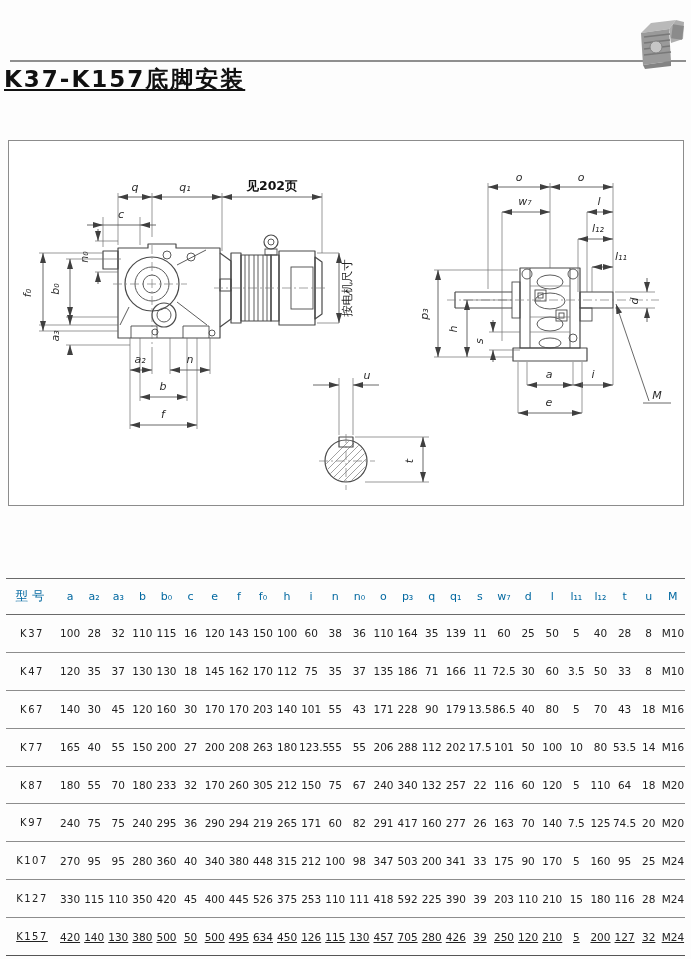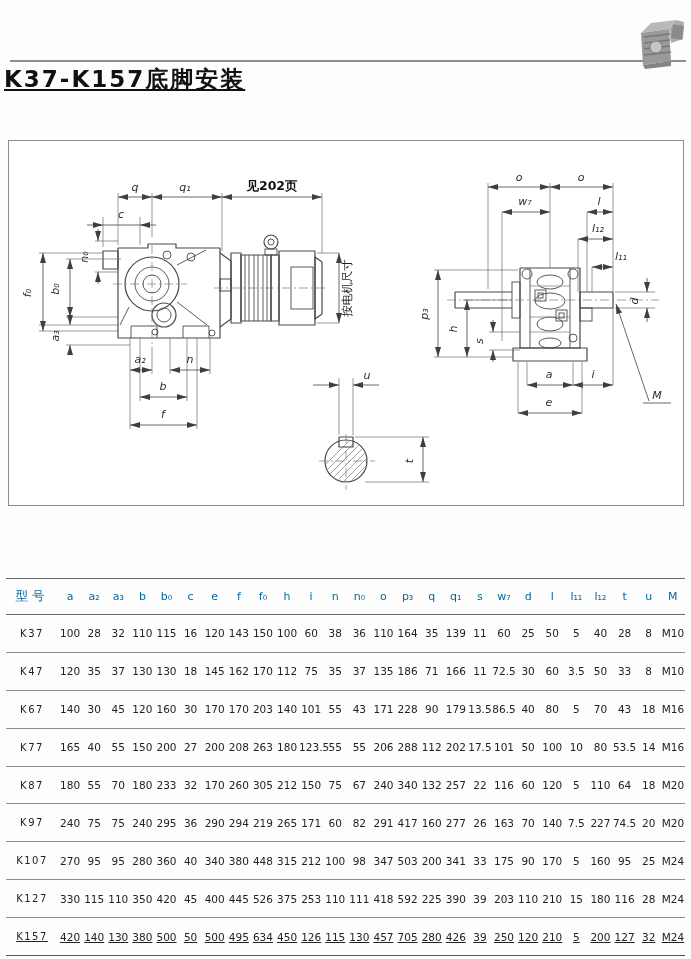--- a/index.html
+++ b/index.html
@@ -497,21 +497,21 @@
         <td>82</td>
         <td>291</td>
         <td>417</td>
         <td>160</td>
         <td>277</td>
         <td>26</td>
         <td>163</td>
         <td>70</td>
         <td>140</td>
         <td>7.5</td>
-        <td>227</td>
+        <td>125</td>
         <td>74.5</td>
         <td>20</td>
         <td>M20</td>
       </tr>
       <tr>
         <td class="model">K107</td>
         <td>270</td>
         <td>95</td>
         <td>95</td>
         <td>280</td>

